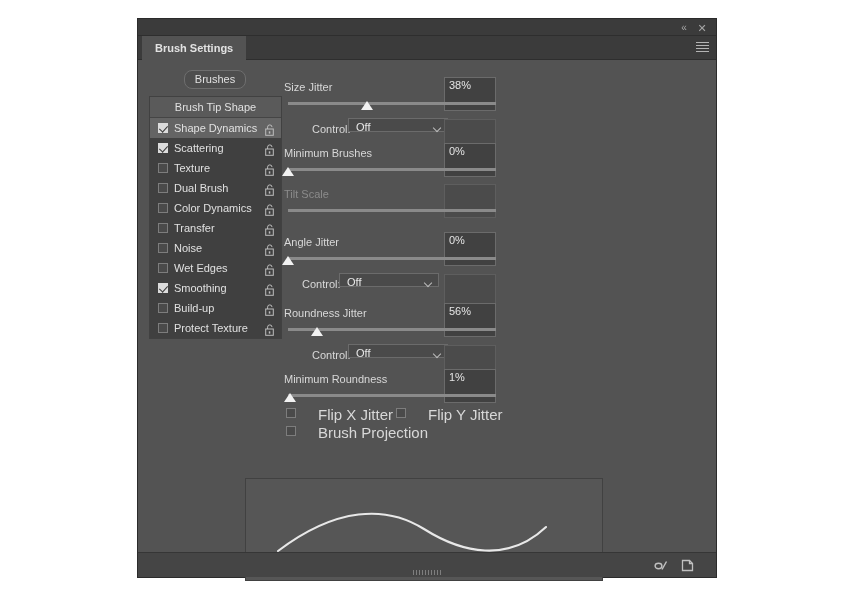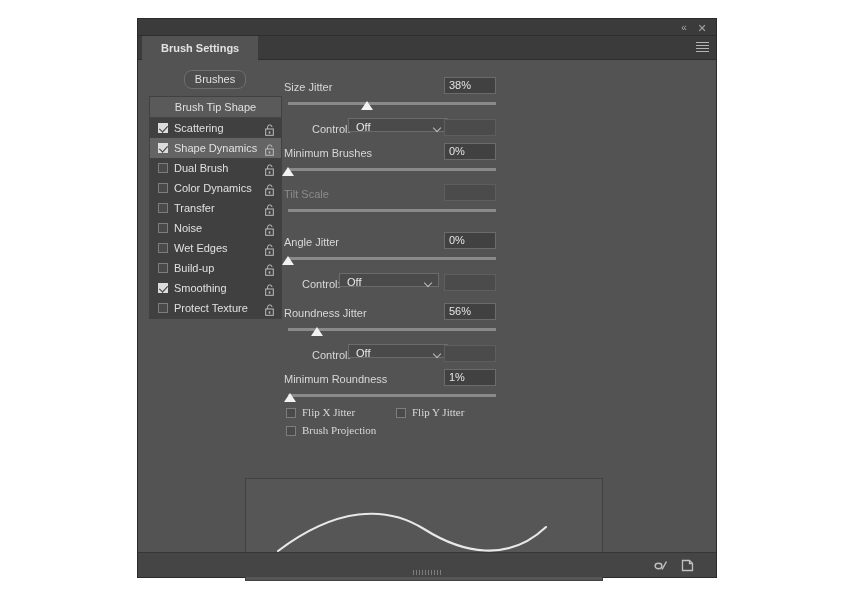--- a/index.html
+++ b/index.html
@@ -40,21 +40,21 @@
 
   
   #tabstrip {
     position: relative;
     height: 24px;
     background: #3b3b3b;
     border-bottom: 1px solid #2e2e2e;
   }
   #tab-brush-settings {
     position: absolute; left: 4px; top: 0;
-    height: 24px; padding: 0 19px;
+    height: 24px; padding: 0 13px;
     background: #535353;
     color: #e2e2e2;
     font-size: 11px; font-weight: bold;
     line-height: 24px;
     cursor: pointer;
   }
   #panel-menu-btn {
     position: absolute; right: 7px; top: 6px;
     width: 13px; height: 12px;
     cursor: pointer;
@@ -128,21 +128,21 @@
   #controls { position: absolute; left: 146px; top: 0; right: 0; top: 0; }
 
   .ctl-label {
     position: absolute;
     font-size: 11px; color: #d8d8d8;
   }
   .ctl-label.disabled { color: #8b8b8b; }
 
   .value-box {
     position: absolute;
-    width: 52px; height: 17px;
+    width: 52px; height: 34px;
     background: #414141;
     border: 1px solid #6b6b6b;
     color: #e4e4e4;
     font-size: 11px; line-height: 15px;
     padding-left: 4px;
     cursor: text;
   }
   .value-box.blank { color: transparent; background: #4b4b4b; border-color: #5e5e5e; }
 
   .slider { position: absolute; width: 208px; height: 14px; cursor: pointer; }
@@ -183,24 +183,23 @@
   }
 
   .cbrow { position: absolute; cursor: pointer; }
   .cbrow .box {
     position: absolute; left: 0; top: 2px;
     width: 10px; height: 10px;
     background: #4a4a4a;
     border: 1px solid #7d7d7d;
   }
   .cbrow .txt {
-    position: absolute; left: 16px; top: 0;
-    font-size: 11px; color: #d8d8d8;
+    position: absolute; left: 32px; top: 0;
+    font-size: 15px; color: #d8d8d8;
     white-space: nowrap;
-    font-family: Liberation Serif, serif;
   }
 
   
   #stroke-preview {
     position: absolute; left: 107px; top: 418px;
     width: 358px; height: 103px;
     background: #565656;
     border: 1px solid #414141;
   }
 
@@ -246,39 +245,48 @@
     </div>
   </div>
 
   <div id="body">
 
     <div id="brushes-button">Brushes</div>
 
     <div id="option-list">
       <div id="list-header">Brush Tip Shape</div>
       <div id="list-rows">
-          <div class="list-row">
-            <span class="list-cb on"></span>
-            <span class="list-label">Scattering</span>
-            <span class="lock-icon"><svg width="9" height="12" viewBox="0 0 9 12">
-                <rect x="0.7" y="5" width="7.6" height="6.3" fill="none" stroke="#bdbdbd" stroke-width="1"></rect>
-                <path d="M2.6 5 V3.1 a2.2 2.2 0 0 1 4.4 0" fill="none" stroke="#bdbdbd" stroke-width="1"></path>
-                <rect x="3.8" y="7.3" width="1.5" height="2.3" fill="#bdbdbd"></rect>
-              </svg></span>
-          </div>
           <div class="list-row selected">
             <span class="list-cb on"></span>
             <span class="list-label">Shape Dynamics</span>
             <span class="lock-icon"><svg width="9" height="12" viewBox="0 0 9 12">
                 <rect x="0.7" y="5" width="7.6" height="6.3" fill="none" stroke="#bdbdbd" stroke-width="1"></rect>
                 <path d="M2.6 5 V3.1 a2.2 2.2 0 0 1 4.4 0" fill="none" stroke="#bdbdbd" stroke-width="1"></path>
                 <rect x="3.8" y="7.3" width="1.5" height="2.3" fill="#bdbdbd"></rect>
               </svg></span>
           </div>
           <div class="list-row">
+            <span class="list-cb on"></span>
+            <span class="list-label">Scattering</span>
+            <span class="lock-icon"><svg width="9" height="12" viewBox="0 0 9 12">
+                <rect x="0.7" y="5" width="7.6" height="6.3" fill="none" stroke="#bdbdbd" stroke-width="1"></rect>
+                <path d="M2.6 5 V3.1 a2.2 2.2 0 0 1 4.4 0" fill="none" stroke="#bdbdbd" stroke-width="1"></path>
+                <rect x="3.8" y="7.3" width="1.5" height="2.3" fill="#bdbdbd"></rect>
+              </svg></span>
+          </div>
+          <div class="list-row">
+            <span class="list-cb"></span>
+            <span class="list-label">Texture</span>
+            <span class="lock-icon"><svg width="9" height="12" viewBox="0 0 9 12">
+                <rect x="0.7" y="5" width="7.6" height="6.3" fill="none" stroke="#bdbdbd" stroke-width="1"></rect>
+                <path d="M2.6 5 V3.1 a2.2 2.2 0 0 1 4.4 0" fill="none" stroke="#bdbdbd" stroke-width="1"></path>
+                <rect x="3.8" y="7.3" width="1.5" height="2.3" fill="#bdbdbd"></rect>
+              </svg></span>
+          </div>
+          <div class="list-row">
             <span class="list-cb"></span>
             <span class="list-label">Dual Brush</span>
             <span class="lock-icon"><svg width="9" height="12" viewBox="0 0 9 12">
                 <rect x="0.7" y="5" width="7.6" height="6.3" fill="none" stroke="#bdbdbd" stroke-width="1"></rect>
                 <path d="M2.6 5 V3.1 a2.2 2.2 0 0 1 4.4 0" fill="none" stroke="#bdbdbd" stroke-width="1"></path>
                 <rect x="3.8" y="7.3" width="1.5" height="2.3" fill="#bdbdbd"></rect>
               </svg></span>
           </div>
           <div class="list-row">
             <span class="list-cb"></span>
@@ -303,38 +311,38 @@
             <span class="list-label">Noise</span>
             <span class="lock-icon"><svg width="9" height="12" viewBox="0 0 9 12">
                 <rect x="0.7" y="5" width="7.6" height="6.3" fill="none" stroke="#bdbdbd" stroke-width="1"></rect>
                 <path d="M2.6 5 V3.1 a2.2 2.2 0 0 1 4.4 0" fill="none" stroke="#bdbdbd" stroke-width="1"></path>
                 <rect x="3.8" y="7.3" width="1.5" height="2.3" fill="#bdbdbd"></rect>
               </svg></span>
           </div>
           <div class="list-row">
             <span class="list-cb"></span>
             <span class="list-label">Wet Edges</span>
-            <span class="lock-icon"><svg width="9" height="12" viewBox="0 0 9 12">
-                <rect x="0.7" y="5" width="7.6" height="6.3" fill="none" stroke="#bdbdbd" stroke-width="1"></rect>
-                <path d="M2.6 5 V3.1 a2.2 2.2 0 0 1 4.4 0" fill="none" stroke="#bdbdbd" stroke-width="1"></path>
-                <rect x="3.8" y="7.3" width="1.5" height="2.3" fill="#bdbdbd"></rect>
-              </svg></span>
-          </div>
-          <div class="list-row">
-            <span class="list-cb"></span>
-            <span class="list-label">Build-up</span>
             <span class="lock-icon"><svg width="9" height="12" viewBox="0 0 9 12">
                 <rect x="0.7" y="5" width="7.6" height="6.3" fill="none" stroke="#bdbdbd" stroke-width="1"></rect>
                 <path d="M2.6 5 V3.1 a2.2 2.2 0 0 1 4.4 0" fill="none" stroke="#bdbdbd" stroke-width="1"></path>
                 <rect x="3.8" y="7.3" width="1.5" height="2.3" fill="#bdbdbd"></rect>
               </svg></span>
           </div>
           <div class="list-row">
             <span class="list-cb on"></span>
             <span class="list-label">Smoothing</span>
+            <span class="lock-icon"><svg width="9" height="12" viewBox="0 0 9 12">
+                <rect x="0.7" y="5" width="7.6" height="6.3" fill="none" stroke="#bdbdbd" stroke-width="1"></rect>
+                <path d="M2.6 5 V3.1 a2.2 2.2 0 0 1 4.4 0" fill="none" stroke="#bdbdbd" stroke-width="1"></path>
+                <rect x="3.8" y="7.3" width="1.5" height="2.3" fill="#bdbdbd"></rect>
+              </svg></span>
+          </div>
+          <div class="list-row">
+            <span class="list-cb"></span>
+            <span class="list-label">Build-up</span>
             <span class="lock-icon"><svg width="9" height="12" viewBox="0 0 9 12">
                 <rect x="0.7" y="5" width="7.6" height="6.3" fill="none" stroke="#bdbdbd" stroke-width="1"></rect>
                 <path d="M2.6 5 V3.1 a2.2 2.2 0 0 1 4.4 0" fill="none" stroke="#bdbdbd" stroke-width="1"></path>
                 <rect x="3.8" y="7.3" width="1.5" height="2.3" fill="#bdbdbd"></rect>
               </svg></span>
           </div>
           <div class="list-row">
             <span class="list-cb"></span>
             <span class="list-label">Protect Texture</span>
             <span class="lock-icon"><svg width="9" height="12" viewBox="0 0 9 12">

